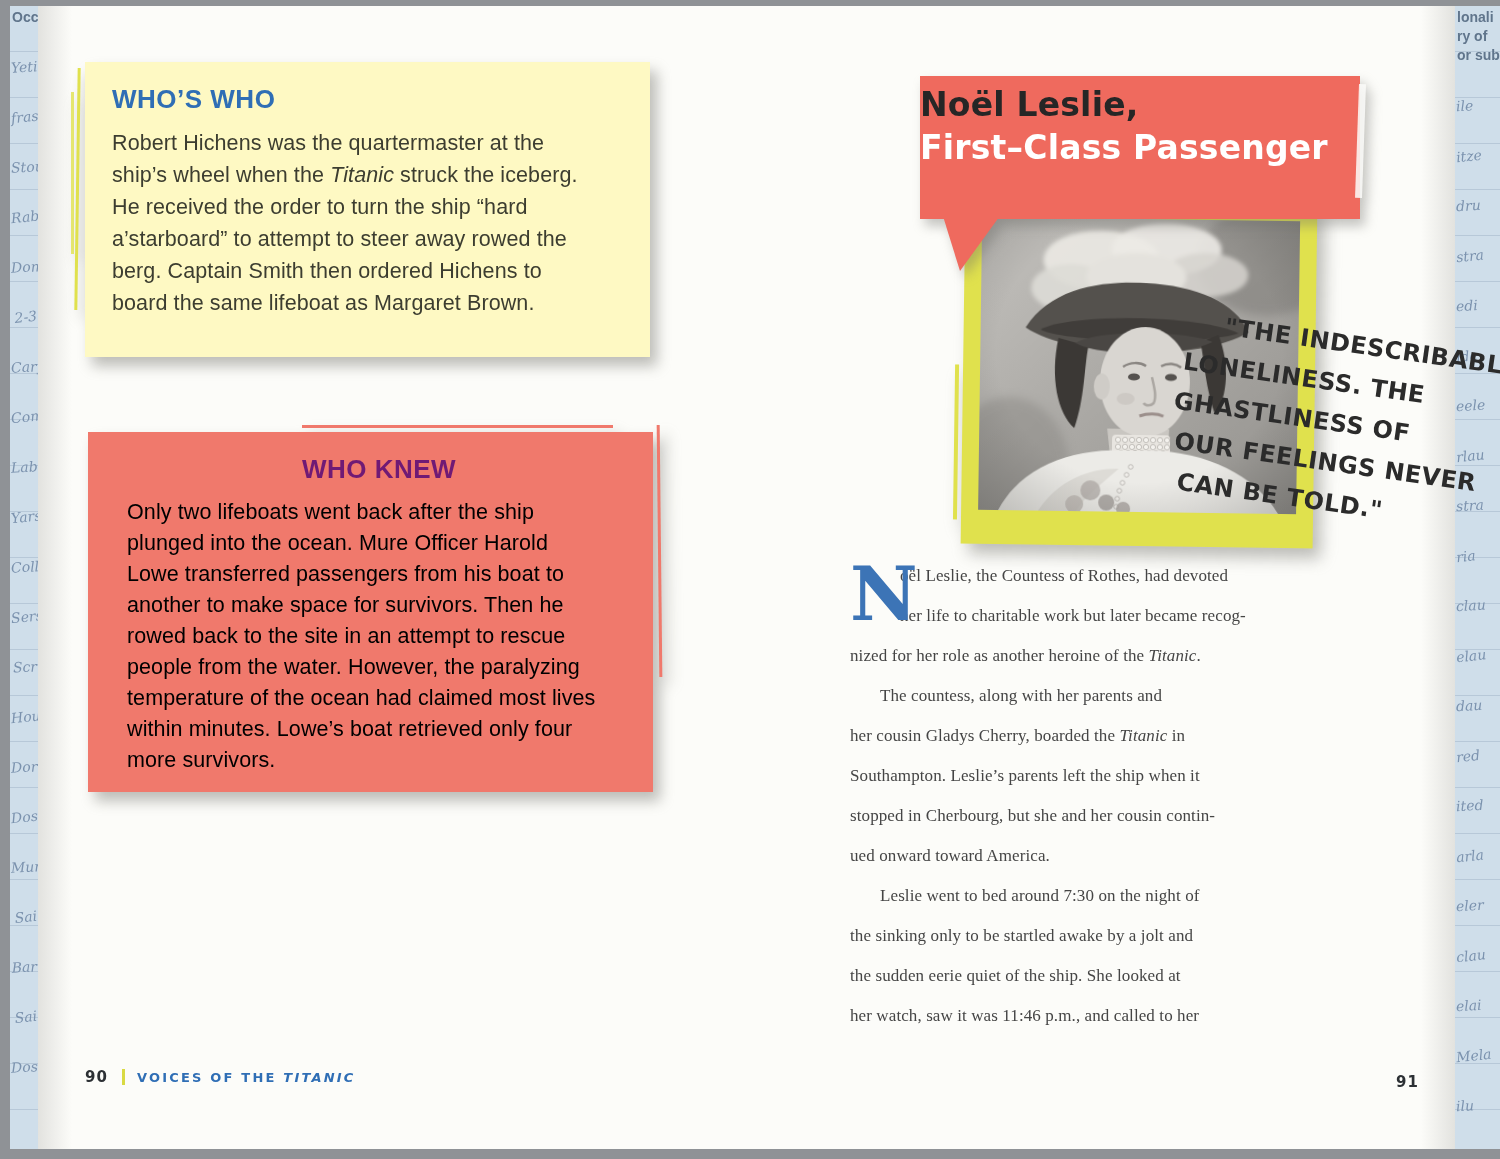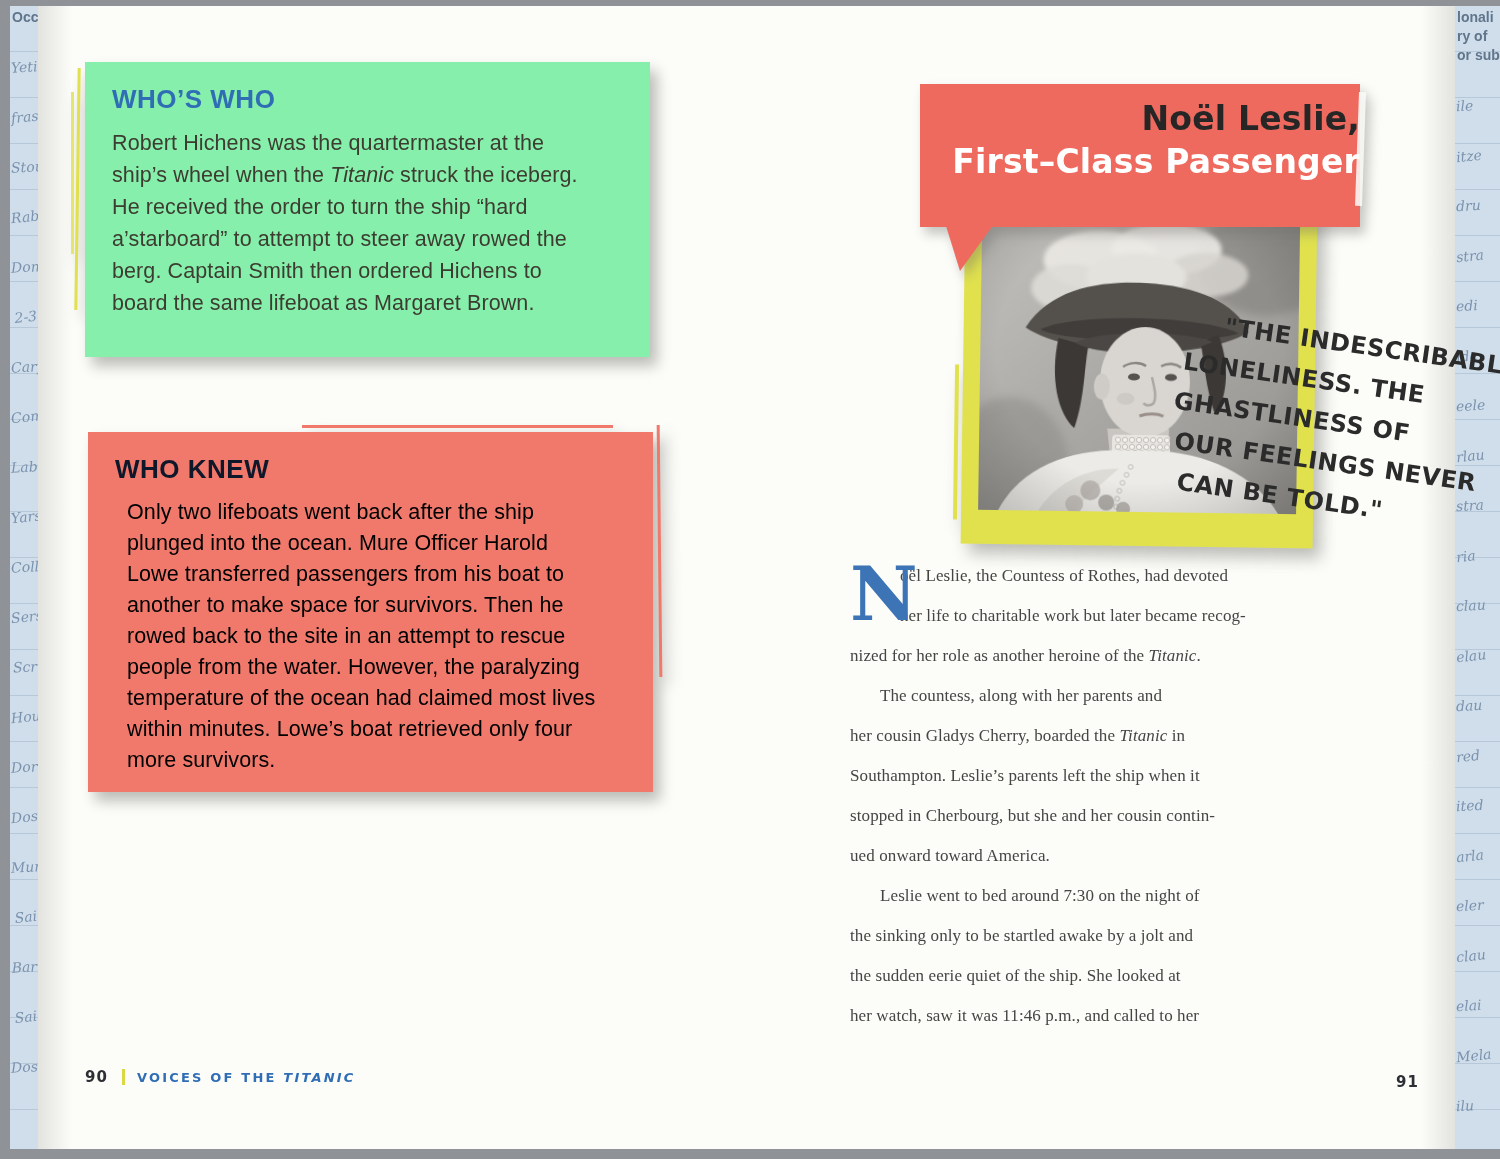--- a/index.html
+++ b/index.html
@@ -22,56 +22,56 @@
       font-size:14px;color:#7b92ae;margin:34px 0 0 1px;transform:rotate(-4deg);white-space:nowrap;}
   .strip.left .frag{text-align:right;margin-right:1px;}
   .frame-top{position:absolute;left:0;top:0;width:1500px;height:6px;background:#8f9296;}
   .frame-bottom{position:absolute;left:0;top:1149px;width:1500px;height:10px;background:#8f9296;}
   .frame-left{position:absolute;left:0;top:0;width:10px;height:1159px;background:#8f9296;}
 
   
   .bubble-wrap{position:absolute;filter:drop-shadow(7px 9px 7px rgba(110,110,105,.45));}
   .bubble{position:absolute;left:0;top:0;}
   .yellow-wrap{left:85px;top:62px;width:600px;height:370px;}
-  .bubble.yellow{width:565px;height:295px;background:#86efac;}
+  .bubble.yellow{width:565px;height:295px;background:#fef9c3;}
   .bubble.yellow .echo{position:absolute;left:-9px;top:6px;width:6px;height:82%;
       border-left:3px solid #e0e14d;transform:rotate(.8deg);}
   .bubble.yellow .echo2{position:absolute;left:-14px;top:30px;width:3px;height:55%;background:#e0e14d;opacity:.8;}
   .yellow-wrap .tail{left:425px;top:293px;width:92px;height:74px;background:#e0e14d;
       clip-path:polygon(18% 0,100% 0,42% 100%);}
   .redbub-wrap{left:88px;top:432px;width:600px;height:430px;}
   .bubble.redbub{width:565px;height:360px;background:#f0796c;}
   .bubble.redbub .echo{position:absolute;right:-8px;top:-7px;width:6px;height:70%;
       border-right:3px solid #f0796c;transform:rotate(-.6deg);}
   .bubble.redbub .echo2{position:absolute;right:40px;top:-7px;width:55%;height:3px;background:#f0796c;}
   .redbub-wrap .tail{left:72px;top:358px;width:80px;height:64px;background:#f0796c;
       clip-path:polygon(0 0,100% 0,28% 100%);}
   .bubble .inner{padding:22px 10px 0 27px;}
   .bub-title{font-size:26px;font-weight:bold;letter-spacing:.5px;margin:0 0 12px 0;}
   .yellow .bub-title{color:#2f6eb5;}
-  .redbub .bub-title{color:#0f172a;}
+  .redbub .bub-title{color:#701a75;text-align:center;}
   .bub-body .tline{font-size:21.5px;line-height:32px;white-space:nowrap;letter-spacing:.1px;}
   .yellow .bub-body{color:#3c3d30;}
   .redbub .bub-body{color:#000000;margin-left:12px;}
   .redbub .bub-body .tline{line-height:31px;}
   .it{font-style:italic;}
 
   
   .footer{position:absolute;left:85px;top:1067px;display:flex;align-items:center;height:20px;}
   .pg-num{font-size:15px;font-weight:bold;color:#2c3034;letter-spacing:1px;font-family:"DejaVu Sans",sans-serif;}
   .foot-bar{width:3px;height:16px;background:#d9da43;margin:0 12px 0 14px;}
   .foot-title{font-size:13px;font-weight:bold;color:#2f6eb5;letter-spacing:2.2px;font-family:"DejaVu Sans",sans-serif;}
   .pg-num-right{position:absolute;left:1396px;top:1073px;font-size:15px;font-weight:bold;
       color:#2c3034;letter-spacing:1px;font-family:"DejaVu Sans",sans-serif;}
 
   
   .title-wrap{position:absolute;left:920px;top:72px;width:440px;height:200px;z-index:5;
       filter:drop-shadow(5px 7px 6px rgba(110,110,105,.4));}
-  .title-box{position:absolute;left:0;top:12px;width:440px;height:143px;background:#ef6a5e;text-align:right;
-      padding-top:13px;box-sizing:border-box;}
+  .title-box{position:absolute;left:0;top:4px;width:440px;height:143px;background:#ef6a5e;text-align:left;
+      padding-top:7px;box-sizing:border-box;}
   .title-box .tl{font-size:33px;line-height:43px;font-weight:bold;color:#262626;
       font-family:"DejaVu Sans",sans-serif;letter-spacing:.2px;}
   .title-box .tl.wh{color:#ffffff;}
   .title-box .rip{position:absolute;right:-4px;top:8px;width:7px;height:80%;background:#fcfcf9;
       transform:rotate(2deg);opacity:.85;}
   .title-wrap .tail{position:absolute;left:22px;top:141px;width:60px;height:58px;background:#ef6a5e;
       clip-path:polygon(0 0,100% 0,30% 100%);}
 
   
   .photo-wrap{position:absolute;left:963px;top:202px;width:352px;height:344px;background:#e0e14d;

